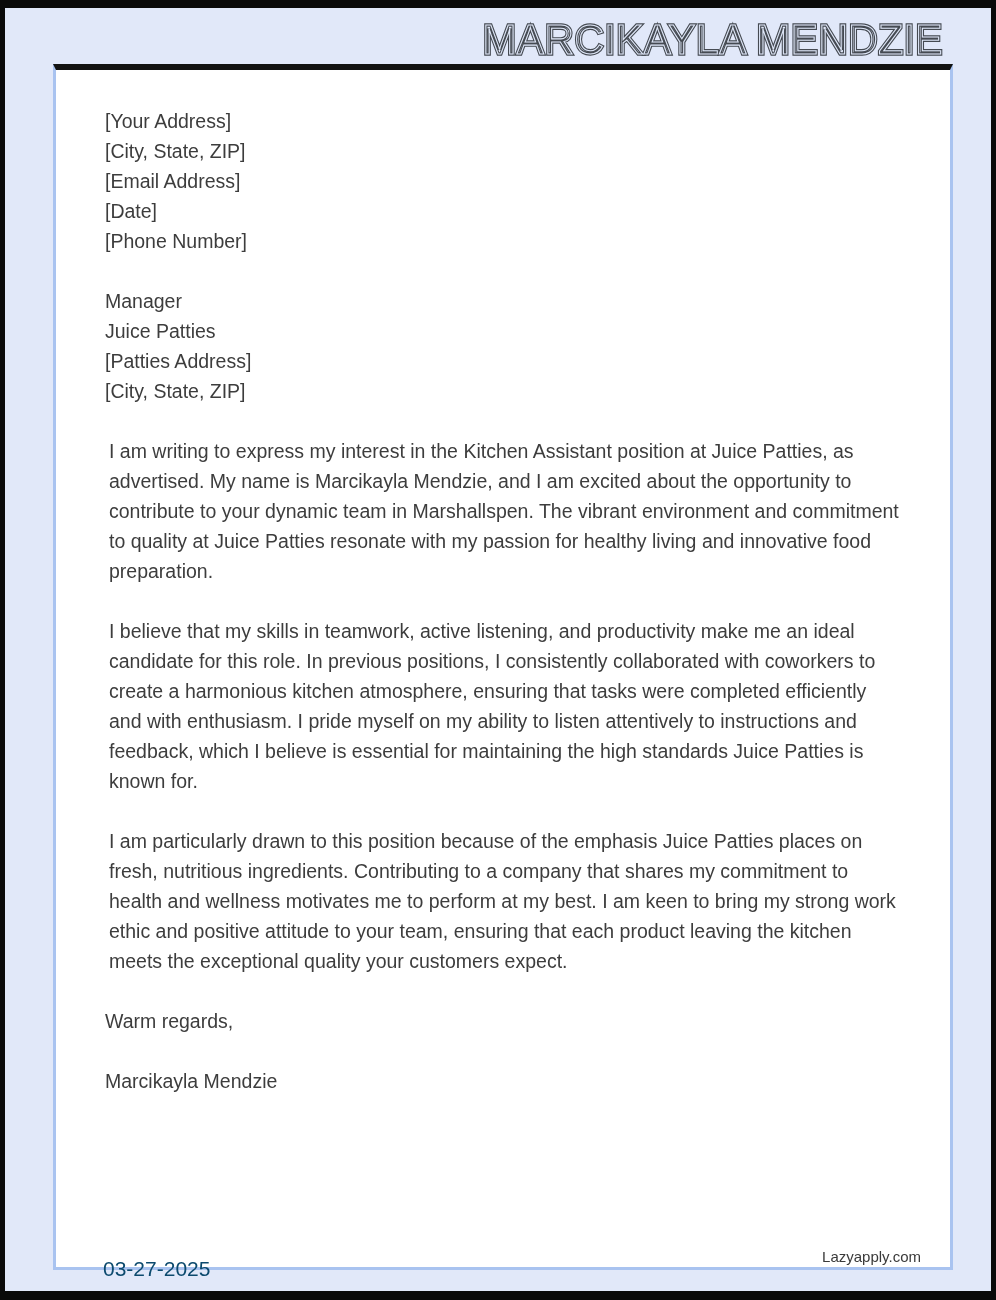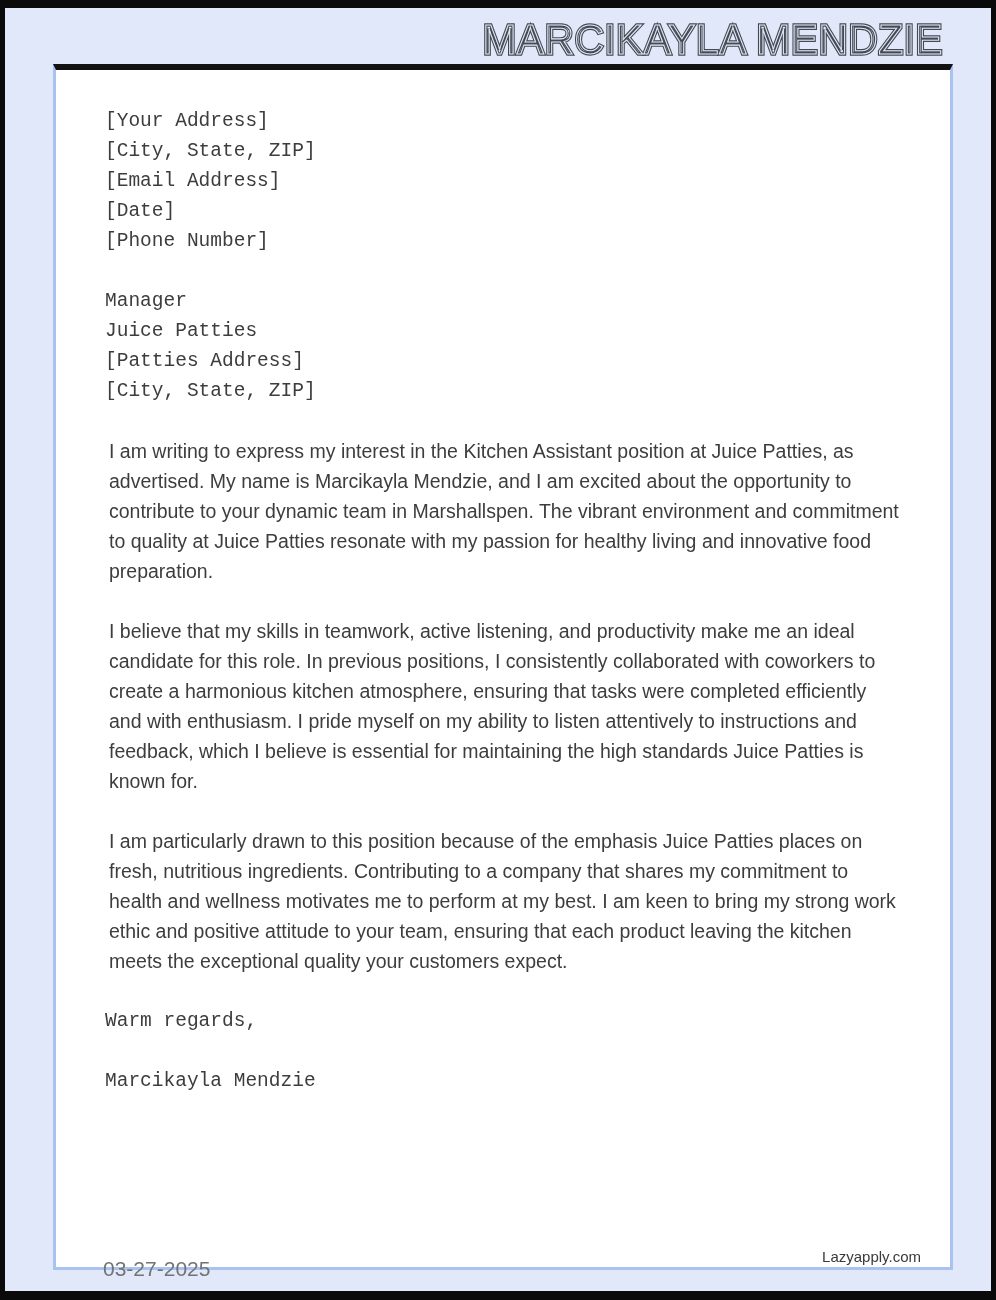--- a/index.html
+++ b/index.html
@@ -37,29 +37,29 @@
     border-bottom: 3px solid #a9c3f0;
   }
   .letter-body {
     position: absolute;
     left: 49px; right: 46px; top: 36px;
     color: #3d3d3d;
     font-size: 19.5px;
     line-height: 30px;
     font-weight: 400;
   }
-  .block { margin: 0 0 30px 0; font-family: Liberation Mono, monospace; }
+  .block { margin: 0 0 30px 0; }
   .line { display: block; }
   .paragraph { margin: 0 0 30px 4px; }
   .date-stamp {
     position: absolute;
     left: 98px; top: 1249px;
     font-size: 21px;
     line-height: 24px;
-    color: #737373;
+    color: #0c4a6e;
     z-index: 5;
   }
   .branding {
     position: absolute;
     right: 70px; top: 1240px;
     font-size: 15px;
     color: #3a3a3a;
     z-index: 4;
   }
 </style>

